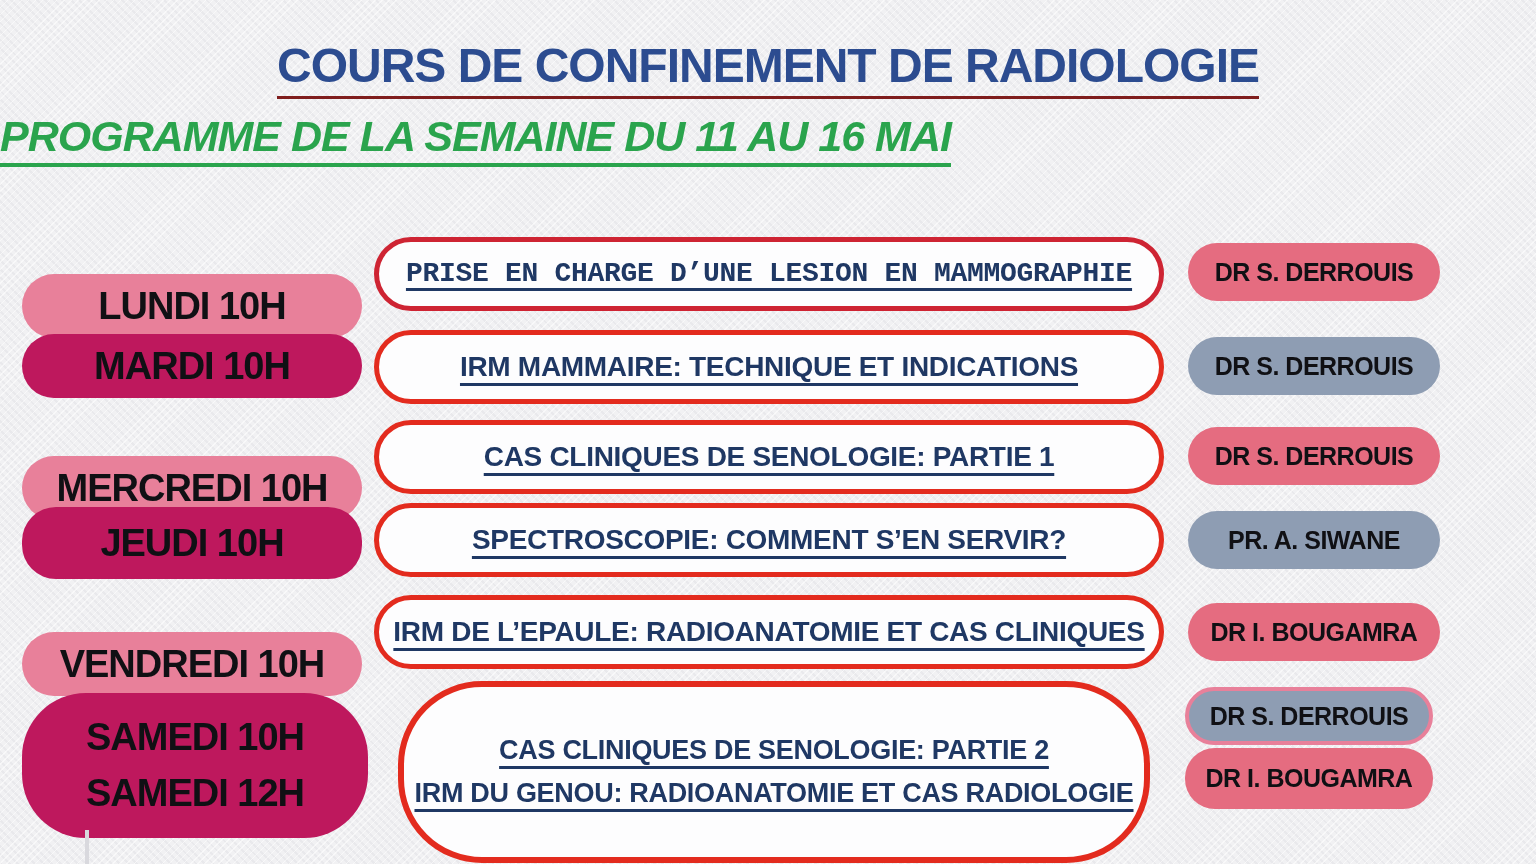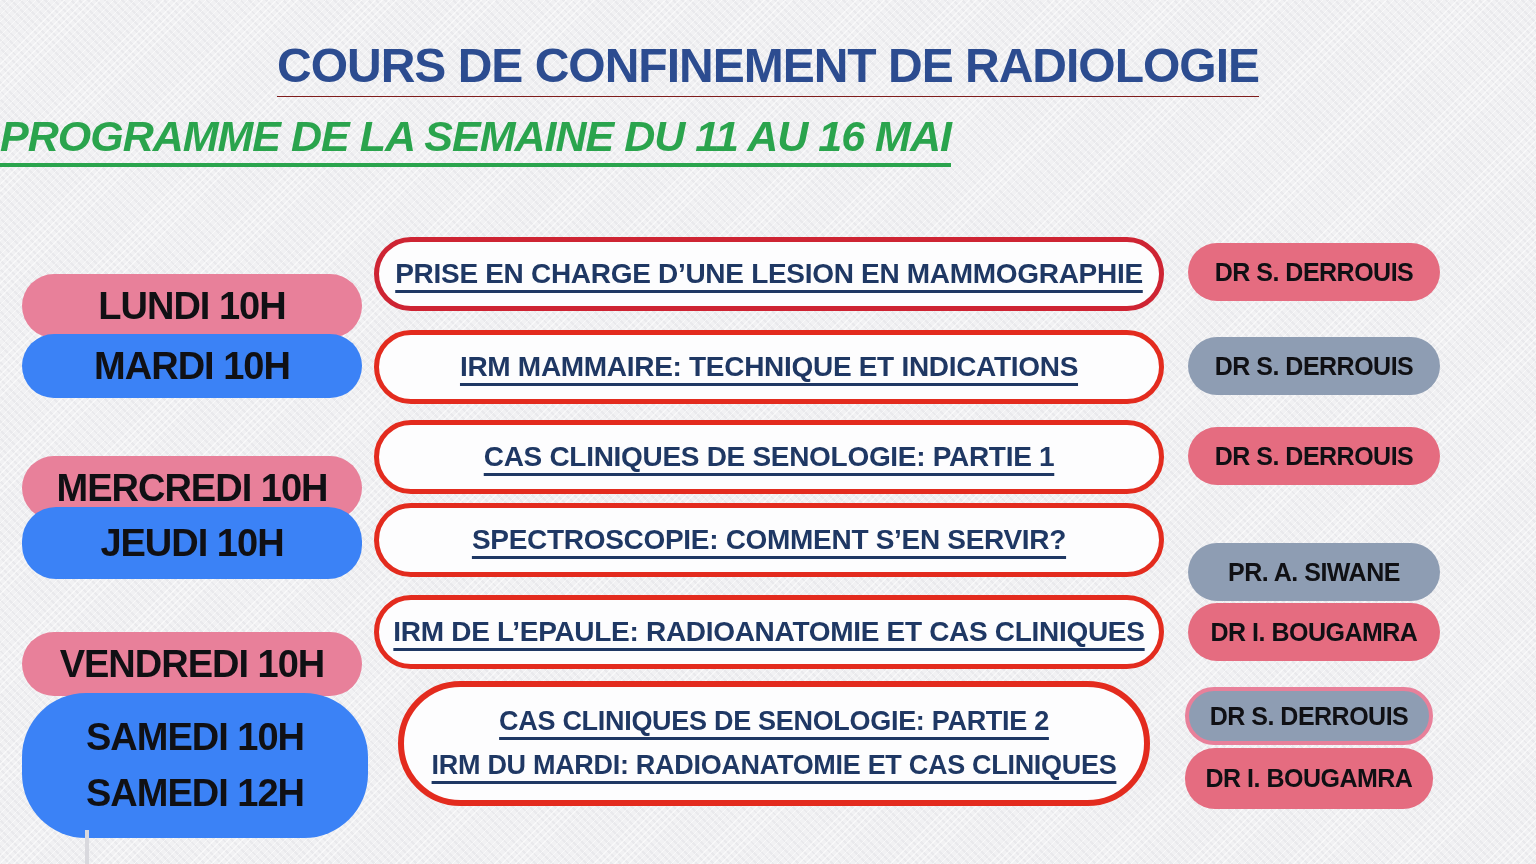--- a/index.html
+++ b/index.html
@@ -7,45 +7,45 @@
     width:1536px;height:864px;position:relative;overflow:hidden;
     font-family:"Liberation Sans","DejaVu Sans",sans-serif;
     background-color:#f1f1f3;
     background-image:
       repeating-linear-gradient(135deg, rgba(255,255,255,0.55) 0 1px, transparent 1px 5px),
       repeating-linear-gradient(45deg, rgba(185,185,195,0.14) 0 2px, transparent 2px 6px);
   }
   .header{position:absolute;left:0;right:0;top:40px;text-align:center;}
   .title-text{
     display:inline-block;font-size:48px;font-weight:bold;letter-spacing:-1px;
-    color:#2c4c90;border-bottom:1px solid #7f1d1d;padding-bottom:3px;line-height:1.1;
+    color:#2c4c90;border-bottom:3px solid #7f1d1d;padding-bottom:3px;line-height:1.1;
   }
   .subheader{position:absolute;left:0;right:0;top:112px;}
   .subtitle-text{
     display:inline-block;font-size:43px;font-weight:bold;font-style:italic;letter-spacing:-1px;
     color:#2aa44d;border-bottom:4px solid #2aa44d;padding-bottom:2px;line-height:1.15;
   }
   .pill{
     position:absolute;display:flex;align-items:center;justify-content:center;
     font-weight:bold;color:#101014;text-align:center;
   }
   .day-pill{left:22px;width:340px;height:64px;border-radius:34px;font-size:38px;letter-spacing:-1px;}
   .day-pill.tall{width:346px;height:145px;border-radius:64px;line-height:1.45;}
   .pink{background:#e8809a;margin-top:32px;}
-  .gray{background:#3b82f6;}
+  .gray{background:#be185d;}
   .bluegray{background:#8e9db3;}
   .pinkdark{background:#e56c80;}
   .course-box{
     position:absolute;left:374px;width:790px;height:74px;
     background:#fdfdfe;border:5px solid #e32b1e;border-radius:42px;
     display:flex;flex-direction:column;align-items:center;justify-content:center;
     box-sizing:border-box;
   }
-  .course-box.first{border-color:#ce2433;}
-  .course-box.big{left:398px;width:752px;height:125px;border-radius:84px;border-width:6px;}
+  .course-box.first{border-color:#ce2433;font-family:Liberation Mono, monospace;}
+  .course-box.big{left:398px;width:752px;height:182px;border-radius:84px;border-width:6px;}
   .course-text{
     font-size:28px;font-weight:bold;color:#1f3864;letter-spacing:-0.3px;
     text-decoration:underline;text-decoration-thickness:3px;text-underline-offset:7px;
     line-height:1.6;white-space:nowrap;
   }
   .course-box.big .course-text{font-size:27px;}
   .doctor-pill{left:1188px;width:252px;height:58px;border-radius:30px;font-size:25px;letter-spacing:-0.5px;}
   .doctor-pill.r6{left:1185px;width:248px;}
   .doctor-pill.pink-border{border:4px solid #e8809a;box-sizing:border-box;}
   .decorative-line{position:absolute;left:85px;top:830px;width:4px;height:34px;background:#d9d9de;}
@@ -89,41 +89,41 @@
 <div class="pill doctor-pill pinkdark" style="top:427px;">
   <span>DR S. DERROUIS</span>
 </div>
 
 <div class="pill day-pill gray" style="top:507px;height:72px;">
   <span>JEUDI 10H</span>
 </div>
 <div class="course-box" style="top:503px;">
   <span class="course-text">SPECTROSCOPIE: COMMENT S’EN SERVIR?</span>
 </div>
-<div class="pill doctor-pill bluegray" style="top:511px;margin-top:32px;">
+<div class="pill doctor-pill bluegray" style="top:511px;">
   <span>PR. A. SIWANE</span>
 </div>
 
 <div class="pill day-pill pink" style="top:600px;">
   <span>VENDREDI 10H</span>
 </div>
 <div class="course-box" style="top:595px;">
   <span class="course-text">IRM DE L’EPAULE: RADIOANATOMIE ET CAS CLINIQUES</span>
 </div>
 <div class="pill doctor-pill pinkdark" style="top:603px;">
   <span>DR I. BOUGAMRA</span>
 </div>
 
 <div class="pill day-pill gray tall" style="top:693px;flex-direction:column;">
   <span>SAMEDI 10H</span>
   <span>SAMEDI 12H</span>
 </div>
 <div class="course-box big" style="top:681px;">
   <span class="course-text">CAS CLINIQUES DE SENOLOGIE: PARTIE 2</span>
-  <span class="course-text">IRM DU MARDI: RADIOANATOMIE ET CAS CLINIQUES</span>
+  <span class="course-text">IRM DU GENOU: RADIOANATOMIE ET CAS RADIOLOGIE</span>
 </div>
 <div class="pill doctor-pill r6 bluegray pink-border" style="top:687px;">
   <span>DR S. DERROUIS</span>
 </div>
 <div class="pill doctor-pill r6 pinkdark" style="top:748px;height:61px;">
   <span>DR I. BOUGAMRA</span>
 </div>
 
 <div class="decorative-line"></div>
 

